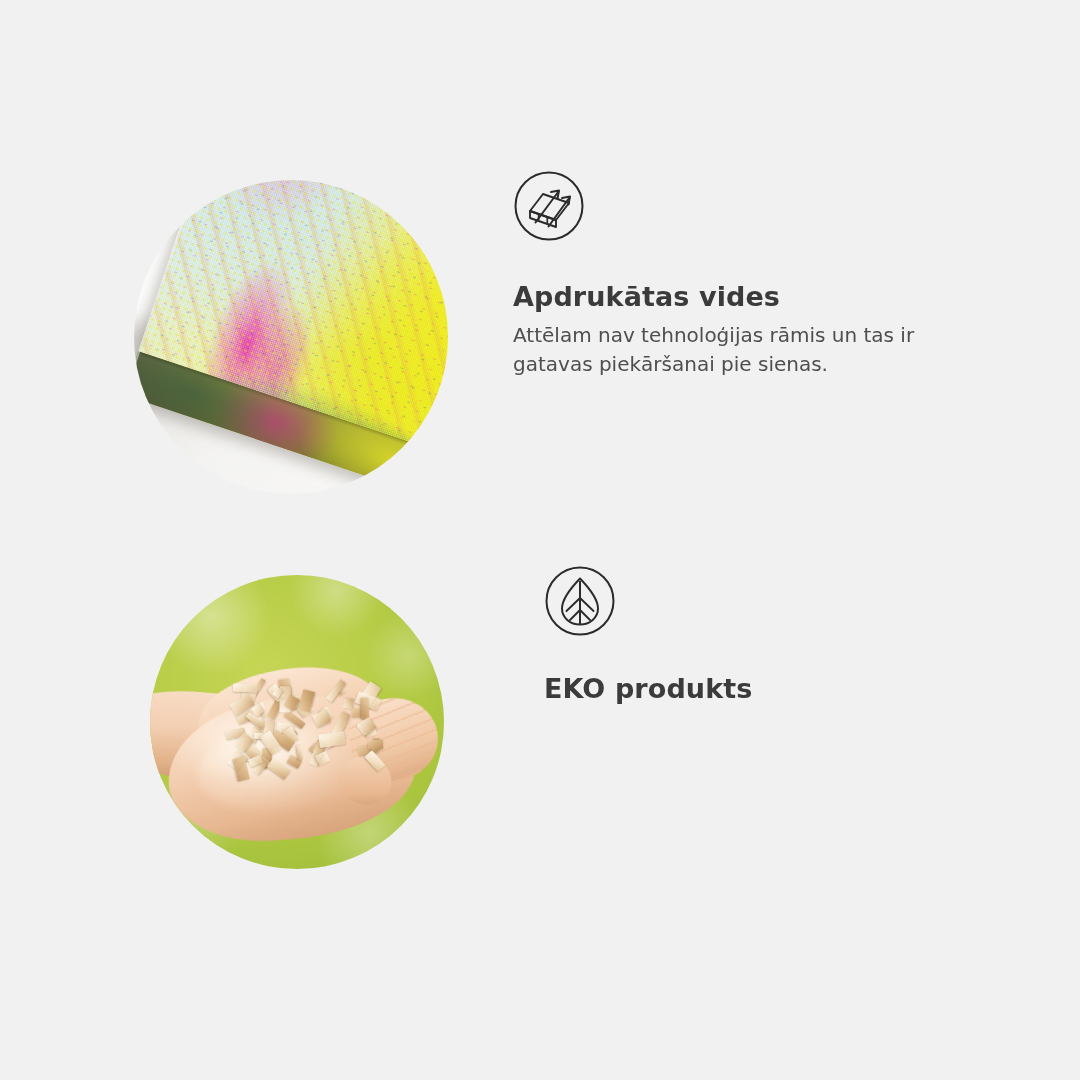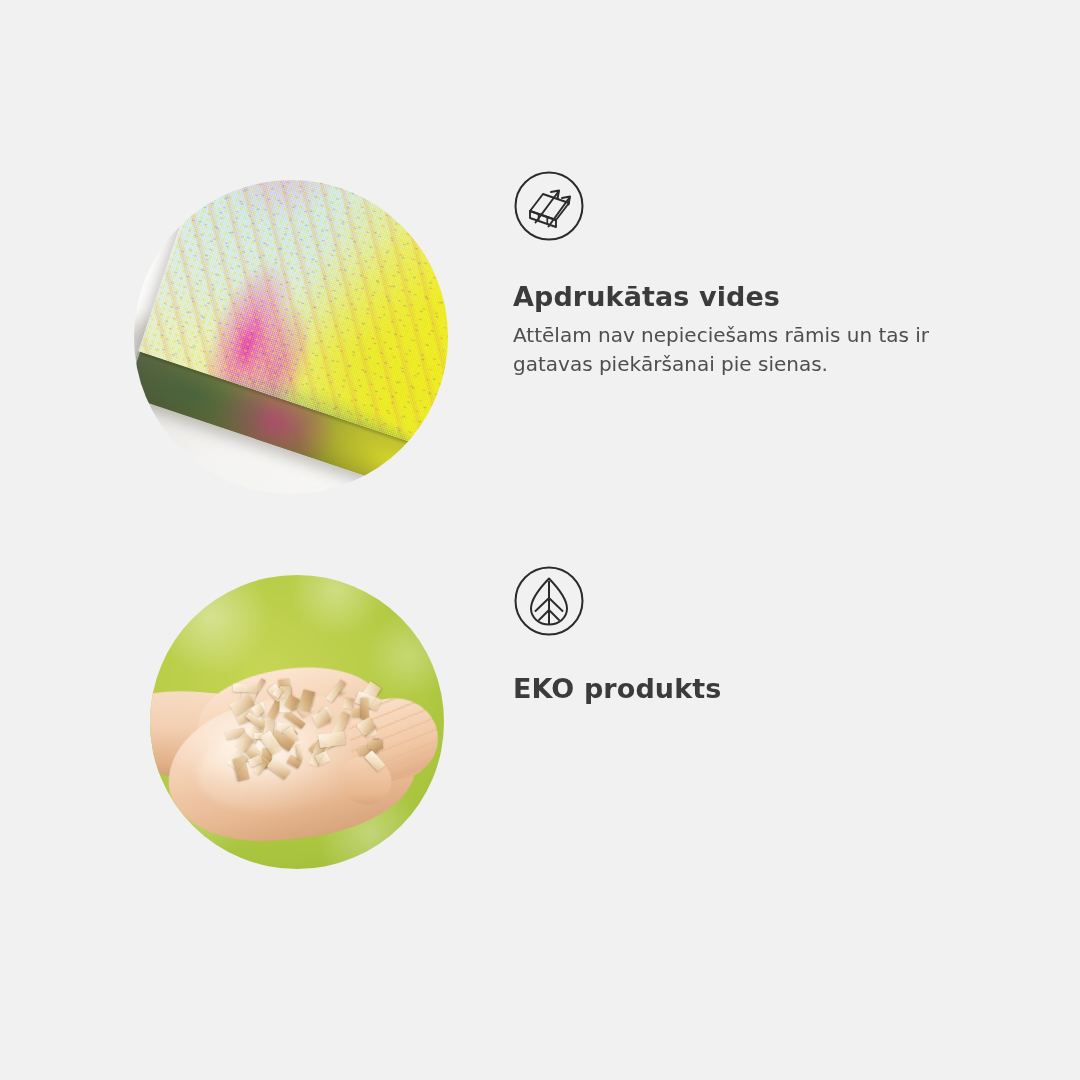--- a/index.html
+++ b/index.html
@@ -235,21 +235,21 @@
     background:linear-gradient(150deg, #fbf1e0 0%, #ecd6b4 45%, #d8b487 80%, #c49c6c 100%);
     box-shadow:0 1px 2px rgba(120,88,52,0.45);
     border-radius:1px;
   }
   .chip.d { background:linear-gradient(150deg,#e9d0a8 0%, #d3ab79 55%, #b98e5e 100%); }
   .chip.l { background:linear-gradient(150deg,#fffaf0 0%, #f3e0c4 55%, #e0c49a 100%); }
 
   
   .text-col { padding-top:0; }
   .text-1 { margin-left:65px; }
-  .text-2 { margin-left:69px;text-align:right; }
+  .text-2 { margin-left:100px;text-align:right; }
 
   .icon-circle { width:72px; height:72px; display:block; }
 
   .f-title {
     color:#3b3b3b;
     font-size:27px;
     font-weight:700;
     letter-spacing:0.1px;
     white-space:nowrap;
   }
@@ -294,21 +294,21 @@
         <path d="M34.3 47.1 L34.3 54.1" fill="none" stroke="#2b2b2b" stroke-width="1.7"></path>
 
         <path d="M22.5 52.5 L45.5 21.5" fill="none" stroke="#2b2b2b" stroke-width="2" stroke-linecap="round"></path>
         <path d="M38 22 L46 20.5 L44.5 28.5" fill="none" stroke="#2b2b2b" stroke-width="2" stroke-linecap="round" stroke-linejoin="round"></path>
 
         <path d="M35.5 56.5 L56.5 27.5" fill="none" stroke="#2b2b2b" stroke-width="2" stroke-linecap="round"></path>
         <path d="M49 28 L57 26.5 L55.5 34.5" fill="none" stroke="#2b2b2b" stroke-width="2" stroke-linecap="round" stroke-linejoin="round"></path>
       </svg>
 
       <div class="f-title t1-title">Apdrukātas vides</div>
-      <div class="f-desc t1-desc">Attēlam nav nepieciešams rāmis un tas ir
+      <div class="f-desc t1-desc">Attēlam nav tehnoloģijas rāmis un tas ir
 gatavas piekāršanai pie sienas.</div>
     </div>
   </div>
 
   <div class="feature feature-2">
 
     <div class="media media-2">
       <div class="eco-photo">
         <div class="eco-bg"></div>
         <div class="arm"></div>

